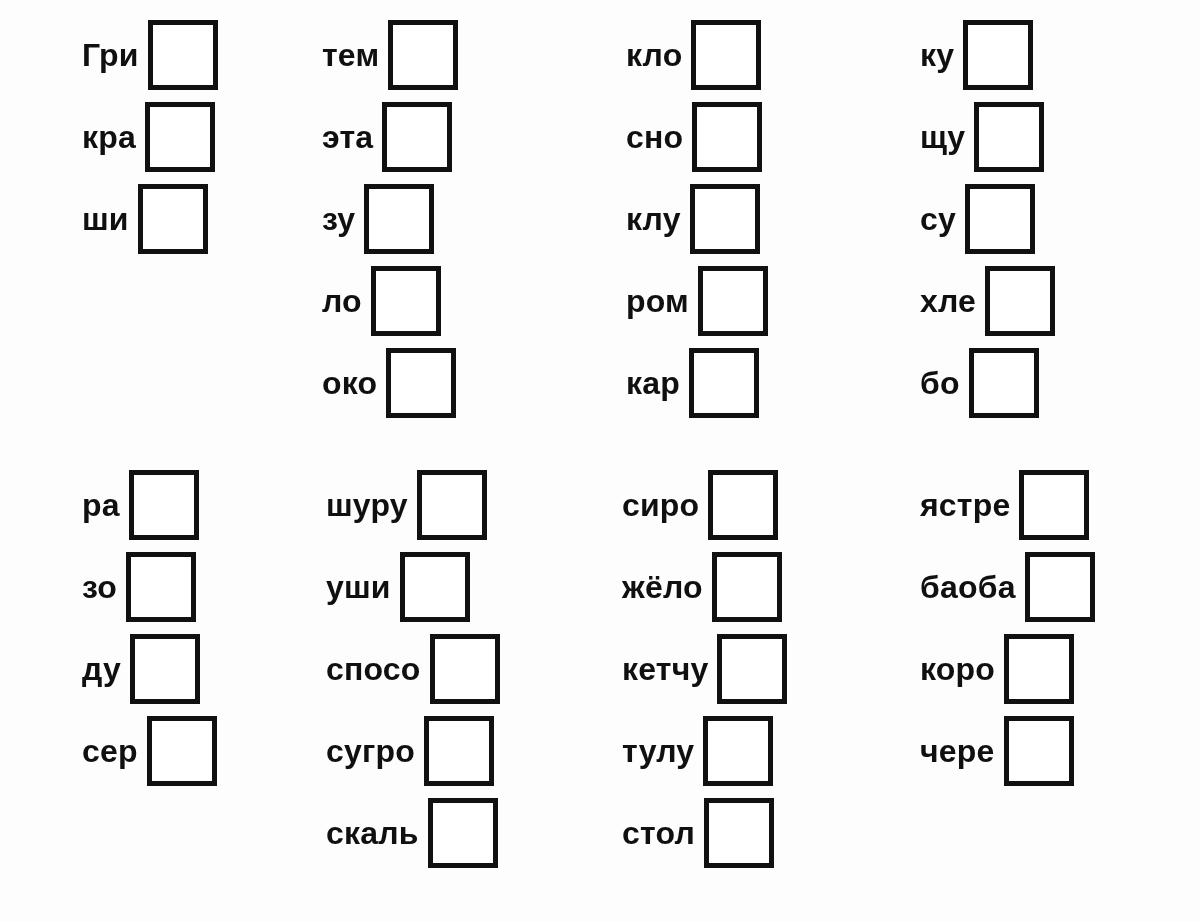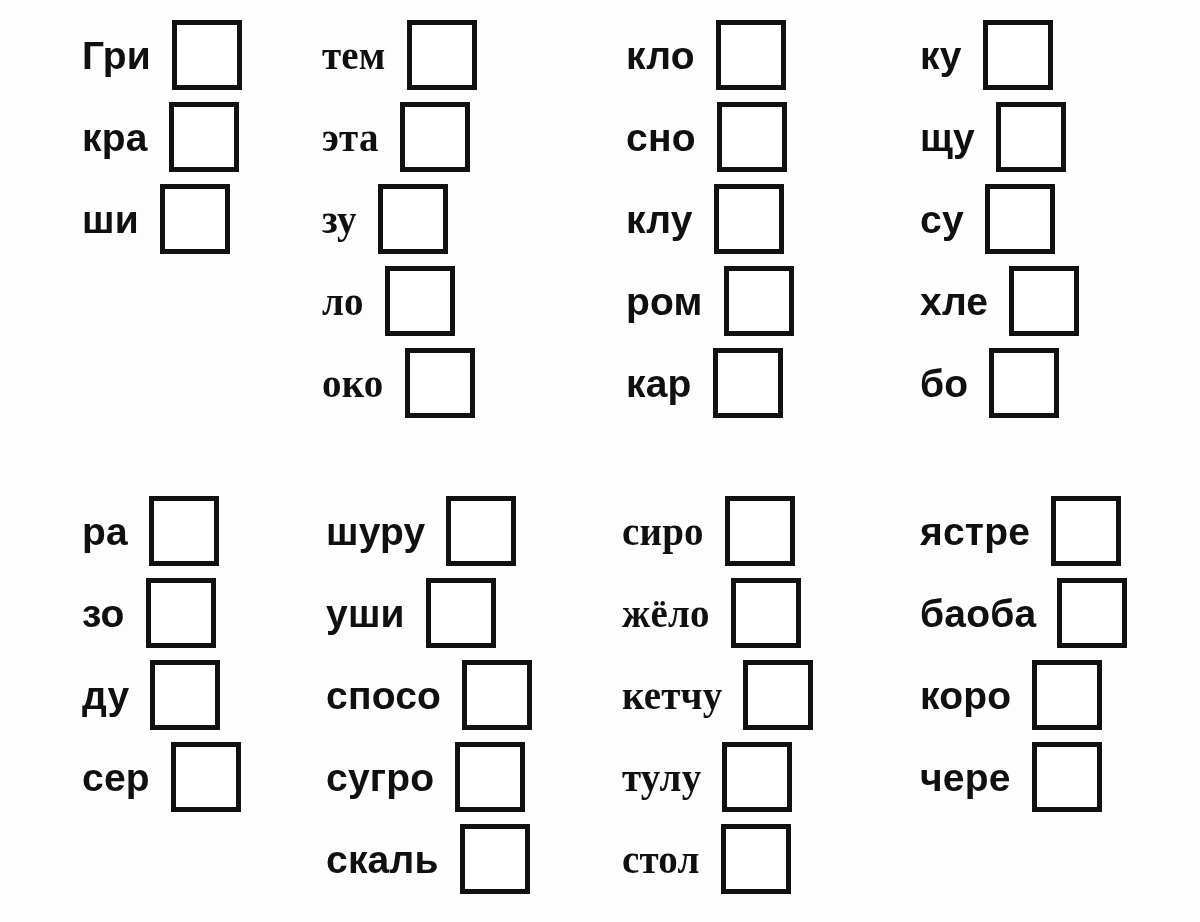--- a/index.html
+++ b/index.html
@@ -24,49 +24,49 @@
 
   .block {
     position: absolute;
     left: 0;
     width: 1200px;
     display: flex;
     flex-direction: row;
   }
 
   #block-top    { top: 14px;  }
-  #block-bottom { top: 490px; }
+  #block-bottom { top: 464px; }
 
   .column {
     display: flex;
     flex-direction: column;
     box-sizing: border-box;
   }
 
   
   .col-0 { width: 300px; padding-left: 82px;  }
-  .col-1 { width: 300px; padding-left: 22px; font-family: Liberation Serif, serif;  }
+  .col-1 { width: 300px; padding-left: 22px;  }
   .col-2 { width: 300px; padding-left: 26px;  }
   .col-3 { width: 300px; padding-left: 20px; text-align: center;  }
 
   .row {
     display: flex;
     flex-direction: row;
     align-items: center;
     height: 82px;
   }
 
   .syllable {
-    font-size: 39px;
+    font-size: 32px;
     font-weight: bold;
     color: #101010;
     line-height: 1;
     letter-spacing: 0.2px;
     white-space: nowrap;
-    padding-right: 21px;
+    padding-right: 9px;
   }
 
   .answer-box {
     width: 70px;
     height: 70px;
     min-width: 70px;
     border: 5px solid #111111;
     background: #ffffff;
     box-sizing: border-box;
   }

